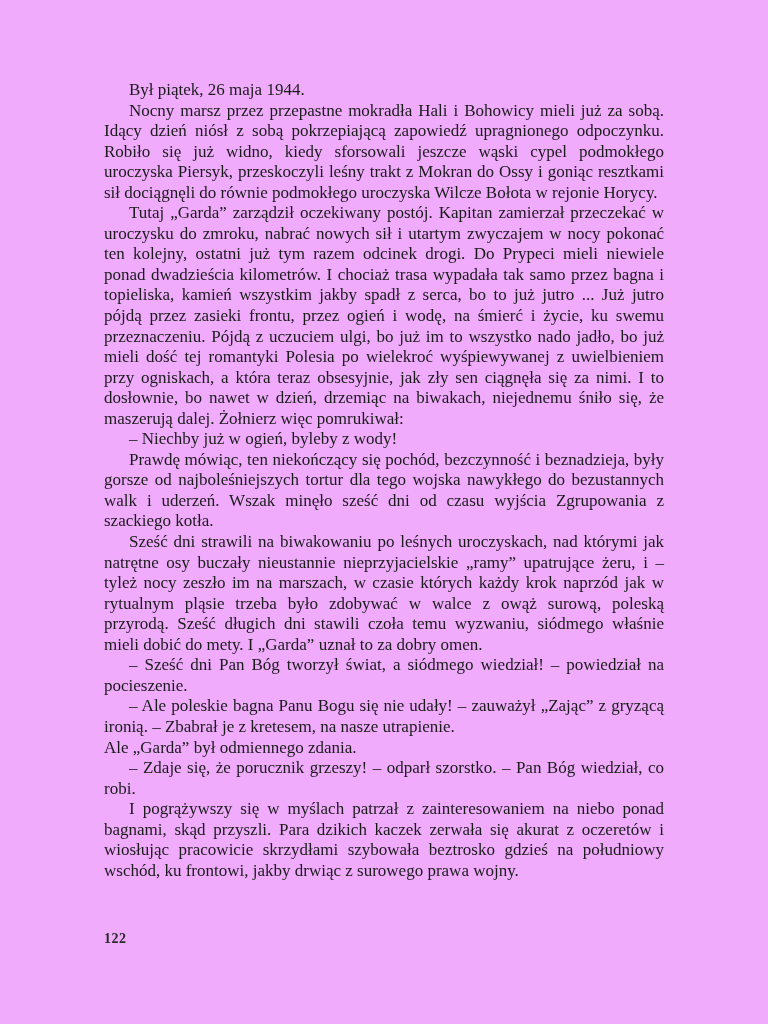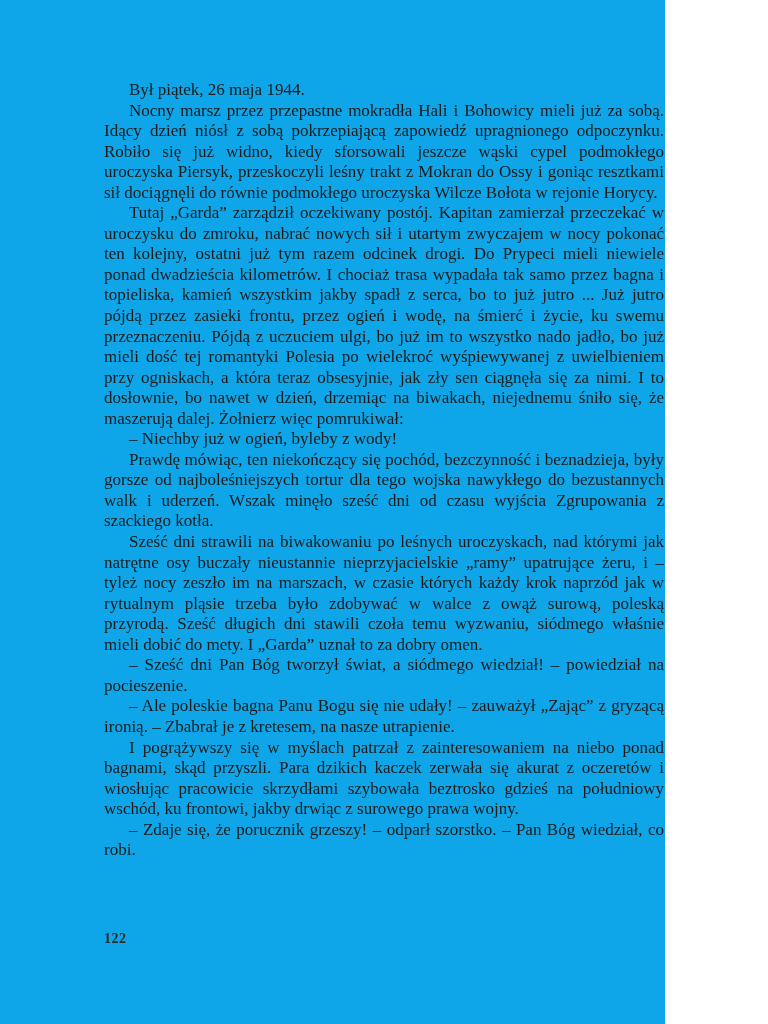--- a/index.html
+++ b/index.html
@@ -2,23 +2,23 @@
 <html lang="pl"><head>
 <meta charset="utf-8">
 <style>
   html, body {
     margin: 0;
     padding: 0;
     background: #ffffff;
   }
   .page {
     position: relative;
-    width: 665px;
+    width: 768px;
     height: 1024px;
-    background: #0ea5e9;
+    background: #f0abfc;
     overflow: hidden;
     font-family: "Liberation Serif", serif;
   }
   .text-block {
     position: absolute;
     left: 104px;
     top: 80px;
     width: 560px;
     font-size: 17px;
     line-height: 20.55px;
@@ -50,17 +50,18 @@
 <div class="page">
   <div class="text-block">
     <p class="para">Był piątek, 26 maja 1944.</p>
     <p class="para">Nocny marsz przez przepastne mokradła Hali i Bohowicy mieli już za sobą. Idący dzień niósł z sobą pokrzepiającą zapowiedź upragnionego odpoczynku. Robiło się już widno, kiedy sforsowali jeszcze wąski cypel podmokłego uroczyska Piersyk, przeskoczyli leśny trakt z Mokran do Ossy i goniąc resztkami sił dociągnęli do równie podmokłego uroczyska Wilcze Bołota w rejonie Horycy.</p>
     <p class="para">Tutaj „Garda” zarządził oczekiwany postój. Kapitan zamierzał przeczekać w uroczysku do zmroku, nabrać nowych sił i utartym zwyczajem w nocy pokonać ten kolejny, ostatni już tym razem odcinek drogi. Do Prypeci mieli niewiele ponad dwadzieścia kilometrów. I chociaż trasa wypadała tak samo przez bagna i topieliska, kamień wszystkim jakby spadł z serca, bo to już jutro ... Już jutro pójdą przez zasieki frontu, przez ogień i wodę, na śmierć i życie, ku swemu przeznaczeniu. Pójdą z uczuciem ulgi, bo już im to wszystko nado jadło, bo już mieli dość tej romantyki Polesia po wielekroć wyśpiewywanej z uwielbieniem przy ogniskach, a która teraz obsesyjnie, jak zły sen ciągnęła się za nimi. I to dosłownie, bo nawet w dzień, drzemiąc na biwakach, niejednemu śniło się, że maszerują dalej. Żołnierz więc pomrukiwał:</p>
     <p class="para">– Niechby już w ogień, byleby z wody!</p>
     <p class="para">Prawdę mówiąc, ten niekończący się pochód, bezczynność i beznadzieja, były gorsze od najboleśniejszych tortur dla tego wojska nawykłego do bezustannych walk i uderzeń. Wszak minęło sześć dni od czasu wyjścia Zgrupowania z szackiego kotła.</p>
     <p class="para">Sześć dni strawili na biwakowaniu po leśnych uroczyskach, nad którymi jak natrętne osy buczały nieustannie nieprzyjacielskie „ramy” upatrujące żeru, i – tyleż nocy zeszło im na marszach, w czasie których każdy krok naprzód jak w rytualnym pląsie trzeba było zdobywać w walce z owąż surową, poleską przyrodą. Sześć długich dni stawili czoła temu wyzwaniu, siódmego właśnie mieli dobić do mety. I „Garda” uznał to za dobry omen.</p>
     <p class="para">– Sześć dni Pan Bóg tworzył świat, a siódmego wiedział! – powiedział na pocieszenie.</p>
     <p class="para">– Ale poleskie bagna Panu Bogu się nie udały! – zauważył „Zając” z gryzącą ironią. – Zbabrał je z kretesem, na nasze utrapienie.</p>
+    <p class="para no-indent">Ale „Garda” był odmiennego zdania.</p>
+    <p class="para">– Zdaje się, że porucznik grzeszy! – odparł szorstko. – Pan Bóg wiedział, co robi.</p>
     <p class="para">I pogrążywszy się w myślach patrzał z zainteresowaniem na niebo ponad bagnami, skąd przyszli. Para dzikich kaczek zerwała się akurat z oczeretów i wiosłując pracowicie skrzydłami szybowała beztrosko gdzieś na południowy wschód, ku frontowi, jakby drwiąc z surowego prawa wojny.</p>
-    <p class="para">– Zdaje się, że porucznik grzeszy! – odparł szorstko. – Pan Bóg wiedział, co robi.</p>
   </div>
   <div class="page-number">122</div>
 </div>
 
 </body></html>

